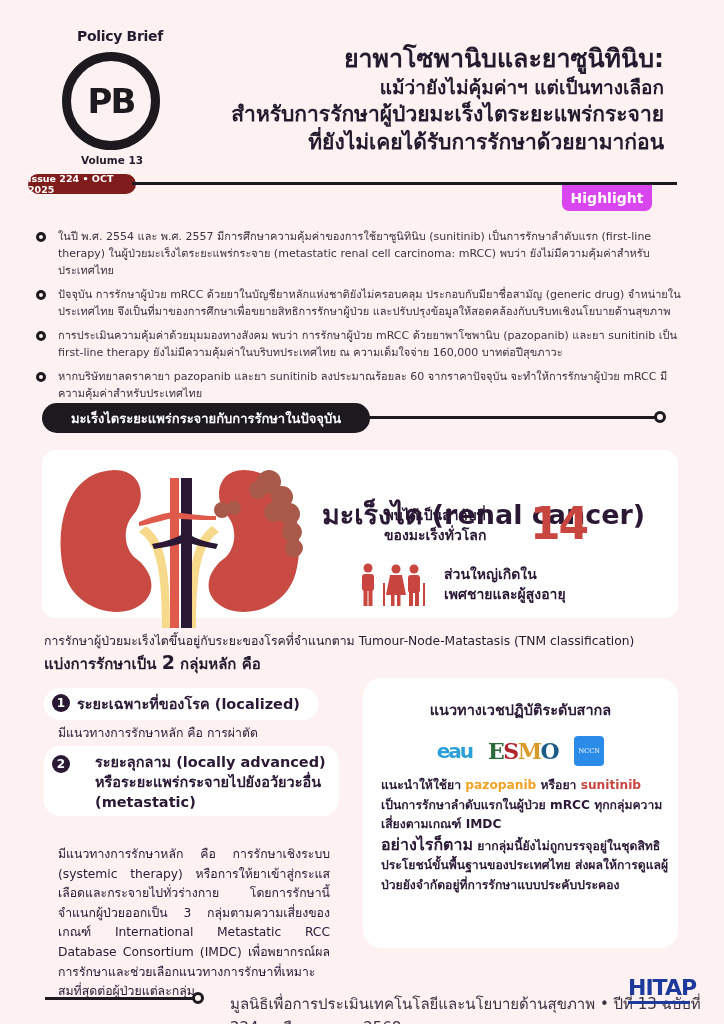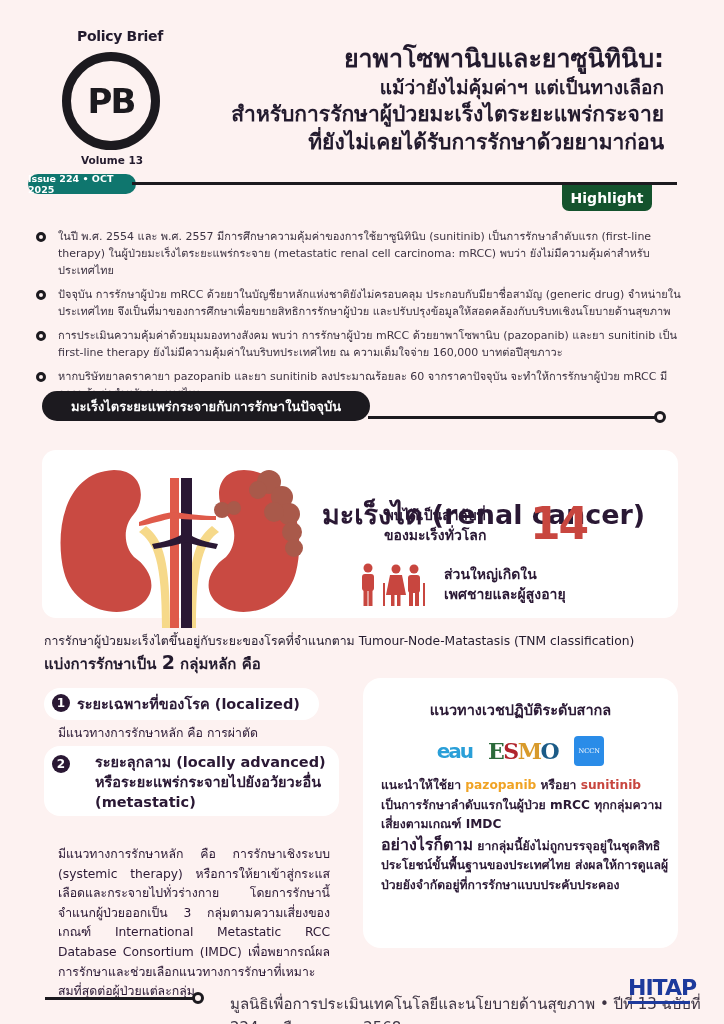--- a/index.html
+++ b/index.html
@@ -11,37 +11,37 @@
     position: relative;
     overflow: hidden;
   }
   .abs { position: absolute; }
 
   
   .pb-label { left: 60px; top: 28px; width: 120px; text-align: center; font-weight: 700; font-size: 14px; font-family: "DejaVu Sans", sans-serif; letter-spacing: -0.3px; }
   .pb-circle { left: 62px; top: 52px; width: 98px; height: 98px; border: 9px solid #1c1a1f; border-radius: 50%; display: flex; align-items: center; justify-content: center; }
   .pb-circle span { font-weight: 900; font-size: 34px; letter-spacing: -2px; font-family: "DejaVu Sans", sans-serif; color: #1c1a1f; }
   .volume { left: 60px; top: 154px; width: 104px; text-align: center; font-size: 10.5px; font-weight: 700; }
-  .issue-pill { left: 28px; top: 174px; width: 108px; height: 20px; background: #0f766e; color: #fff; border-radius: 10px; font-size: 9.5px; display: flex; align-items: center; justify-content: center; font-weight: 700; }
+  .issue-pill { left: 28px; top: 174px; width: 108px; height: 20px; background: #7f1d1d; color: #fff; border-radius: 10px; font-size: 9.5px; display: flex; align-items: center; justify-content: center; font-weight: 700; }
   .header-rule { left: 132px; top: 182px; width: 545px; height: 3px; background: #1c1a1f; }
-  .highlight-tab { left: 562px; top: 185px; width: 90px; height: 26px; background: #14532d; color: #fff; border-radius: 0 0 7px 7px; font-weight: 700; font-size: 14px; display: flex; align-items: center; justify-content: center; }
+  .highlight-tab { left: 562px; top: 185px; width: 90px; height: 26px; background: #d946ef; color: #fff; border-radius: 0 0 7px 7px; font-weight: 700; font-size: 14px; display: flex; align-items: center; justify-content: center; }
 
   .title-block { right: 60px; top: 44px; width: 500px; text-align: right; }
   .title-1 { font-weight: 900; font-size: 25px; line-height: 30px; }
   .title-2 { font-weight: 700; font-size: 19px; line-height: 26px; }
   .title-3 { font-weight: 700; font-size: 21px; line-height: 28px; }
 
   
   .bullets { left: 36px; top: 228px; width: 650px; }
   .bullet { display: flex; align-items: flex-start; margin-bottom: 7px; }
   .bullet-dot { width: 10px; height: 10px; border: 3px solid #1c1a1f; border-radius: 50%; flex: 0 0 10px; margin-top: 4px; margin-right: 12px; }
   .bullet-text { font-size: 11px; line-height: 17px; color: #3c3342; }
 
   
-  .section-pill { left: 42px; top: 391px; width: 328px; height: 30px; background: #1c1a1f; color: #fff; border-radius: 15px; font-weight: 700; font-size: 13px; display: flex; align-items: center; justify-content: center; }
+  .section-pill { left: 42px; top: 403px; width: 328px; height: 30px; background: #1c1a1f; color: #fff; border-radius: 15px; font-weight: 700; font-size: 13px; display: flex; align-items: center; justify-content: center; }
   .section-rule { left: 368px; top: 416px; width: 290px; height: 3px; background: #1c1a1f; }
   .ring-end { width: 12px; height: 12px; border: 3px solid #1c1a1f; border-radius: 50%; background: #fdf2f1; }
 
   
   .kidney-card { left: 42px; top: 450px; width: 636px; height: 168px; background: #fff; border-radius: 14px; }
   .kidney-art { left: 44px; top: 452px; width: 270px; height: 176px; }
   .renal-title { left: 322px; top: 463px; font-weight: 900; font-size: 27px; color: #2a1834; margin-top: 30px; }
   .rank-text { left: 384px; top: 505px; text-align: center; font-weight: 700; font-size: 14px; line-height: 20px; color: #2a1834; }
   .rank-num { left: 530px; top: 498px; font-weight: 900; font-size: 44px; color: #c8463f; letter-spacing: -2px; }
   .people-icons { left: 358px; top: 563px; width: 80px; height: 44px; }

